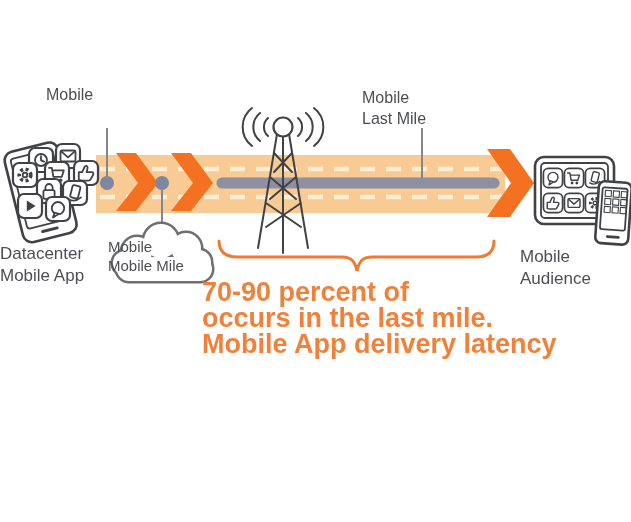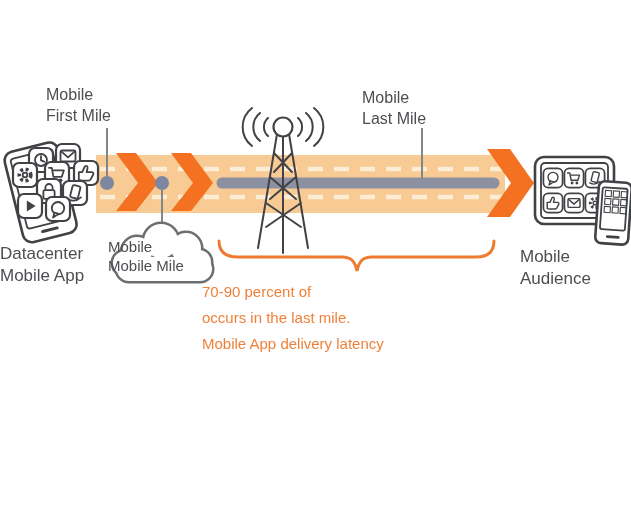--- a/index.html
+++ b/index.html
@@ -4,21 +4,21 @@
 <style>
   html,body{margin:0;padding:0;background:#fff;}
   .stage{position:relative;width:631px;height:522px;background:#fff;overflow:hidden;
          font-family:"Liberation Sans",sans-serif;}
   .stage svg.gfx{position:absolute;left:0;top:0;z-index:1;}
   .txt{position:absolute;z-index:2;text-align:left;color:var(--label-text);}
   .txt div{white-space:nowrap;}
   .lbl{font-size:16px;line-height:21px;}
   .lbl-lg{font-size:17px;line-height:22px;}
   .lbl-sm{font-size:15px;line-height:19px;}
-  .callout{font-size:15px;line-height:26px;color:var(--accent-text);}
+  .callout{font-size:27px;line-height:26px;color:var(--accent-text);font-weight:bold;}
 
   
   .band{fill:var(--band);}
   .dash{stroke:var(--band-dash);stroke-width:4.5;stroke-dasharray:15 11;fill:none;}
   .road{stroke:var(--road);stroke-width:11;stroke-linecap:round;}
   .chev{fill:var(--chevron);}
   .leader{stroke:var(--leader);stroke-width:2;fill:none;}
   .dot{fill:var(--dot);}
   .tower-ln{fill:none;stroke:var(--outline);stroke-width:2;stroke-linecap:round;stroke-linejoin:round;}
   .tower-circle{fill:#fff;stroke:var(--outline);stroke-width:2.2;}
@@ -175,21 +175,20 @@
         <rect class="grid-sq" x="604" y="207" width="6" height="6"></rect>
         <rect class="grid-sq" x="612" y="207" width="6" height="6"></rect>
         <rect class="grid-sq" x="620" y="207" width="6" height="6"></rect>
         <line class="ln" x1="609" y1="237" x2="620" y2="237" style="stroke-width:2.8"></line>
       </g>
     </g>
   </svg>
 
   <div class="txt lbl" style="left:46px;top:84px;width:120px;">
     <div>Mobile</div>
-    <div>First Mile</div>
   </div>
 
   <div class="txt lbl" style="left:362px;top:87px;width:120px;">
     <div>Mobile</div>
     <div>Last Mile</div>
   </div>
 
   <div class="txt lbl-sm" style="left:108px;top:237px;width:110px;">
     <div>Mobile</div>
     <div>Mobile Mile</div>

